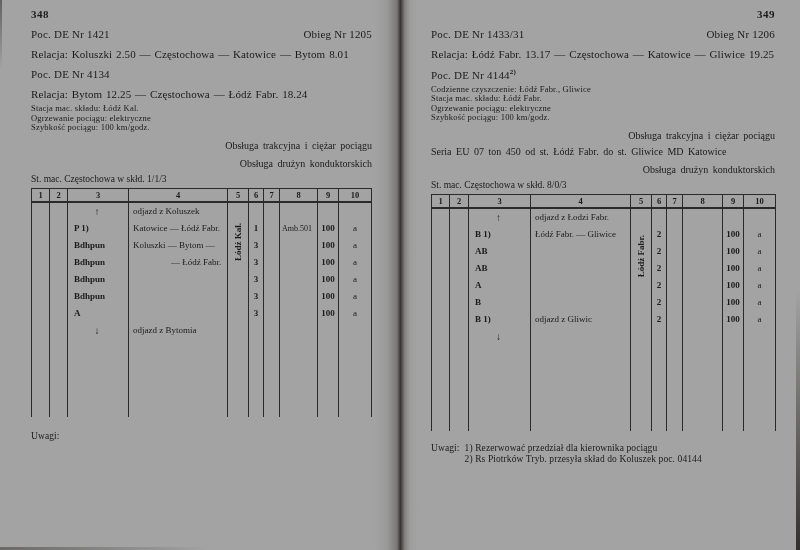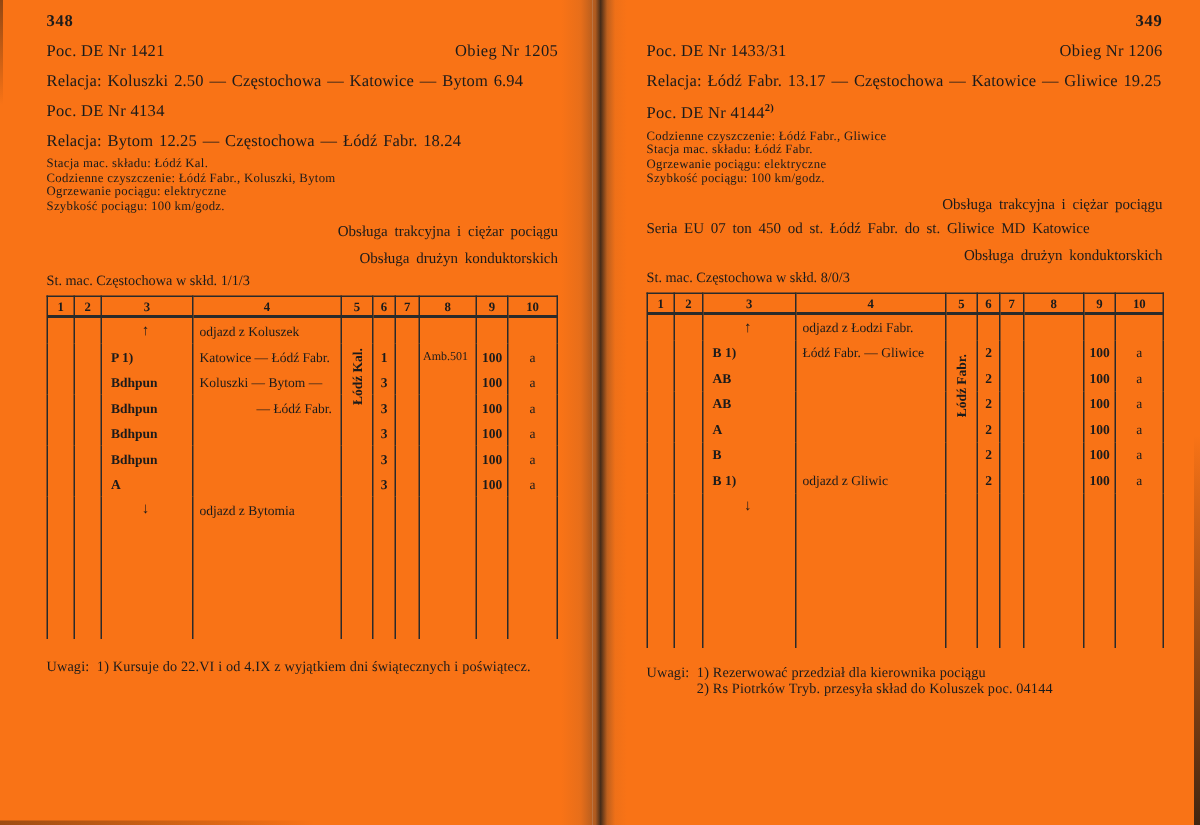--- a/index.html
+++ b/index.html
@@ -2,21 +2,21 @@
 <html><head>
 <meta charset="utf-8">
 <style>
   html,body{margin:0;padding:0;}
   body{
     width:800px;height:550px;position:relative;overflow:hidden;
     background:#fbfbf9;color:#1b1b1b;
     font-family:"Liberation Serif","DejaVu Serif",serif;
     -webkit-font-smoothing:antialiased;
   }
-  .page{position:absolute;top:0;bottom:0;background:#f97316;}
+  .page{position:absolute;top:0;bottom:0;background:#a3a3a3;}
   .page-left{left:0;width:395px;}
   .page-right{left:395px;width:405px;}
   .gutter{
     position:absolute;top:0;bottom:0;left:374px;width:44px;z-index:5;pointer-events:none;
     background:linear-gradient(to right,
       rgba(70,66,60,0) 0%, rgba(70,66,60,.10) 30%, rgba(55,52,47,.38) 52%,
       rgba(30,28,25,.82) 60%, rgba(55,52,47,.30) 70%, rgba(70,66,60,.06) 82%, rgba(70,66,60,0) 100%);
   }
   .edge-right{
     position:absolute;right:0;top:290px;bottom:0;width:4px;z-index:5;pointer-events:none;
@@ -80,35 +80,34 @@
   <div class="content content-left">
     <div class="pageno">348</div>
 
     <div class="hline">
       <span><span>Poc.</span> <span class="b">DE Nr 1421</span></span>
       <span>Obieg Nr 1205</span>
     </div>
 
     <div class="rel">
       <span>Relacja:</span>
-      <span class="b">Koluszki</span><span> 2.50 — Częstochowa — Katowice — </span><span class="b">Bytom</span><span> 6.94</span>
+      <span class="b">Koluszki</span><span> 2.50 — Częstochowa — Katowice — </span><span class="b">Bytom</span><span> 8.01</span>
     </div>
 
     <div class="hline">
       <span><span>Poc.</span> <span class="b">DE Nr 4134</span></span>
     </div>
 
     <div class="rel">
       <span>Relacja:</span>
       <span class="b">Bytom</span><span> 12.25 — Częstochowa — </span><span class="b">Łódź Fabr.</span><span> 18.24</span>
     </div>
 
     <div class="info">
       <div>Stacja mac. składu: Łódź Kal.</div>
-      <div>Codzienne czyszczenie: Łódź Fabr., Koluszki, Bytom</div>
       <div>Ogrzewanie pociągu: elektryczne</div>
       <div>Szybkość pociągu: 100 km/godz.</div>
     </div>
 
     <div class="heading">Obsługa trakcyjna i ciężar pociągu</div>
     <div class="heading">Obsługa drużyn konduktorskich</div>
     <div class="stmac">St. mac. Częstochowa w skłd. 1/1/3</div>
 
     <table class="t-left">
       <colgroup>
@@ -236,23 +235,20 @@
             <td></td>
             <td></td>
             <td></td>
             <td></td>
         </tr>
       </tbody>
     </table>
 
     <div class="uwagi">
       <span>Uwagi:</span>
-      <span class="uwagi-items">
-        <span>1) Kursuje do 22.VI i od 4.IX z wyjątkiem dni świątecznych i poświątecz.</span>
-      </span>
     </div>
   </div>
 </div>
 
 <div class="page page-right t-wrap-right">
   <div class="content content-right">
     <div class="pageno pageno-right">349</div>
 
     <div class="hline">
       <span><span>Poc.</span> <span class="b">DE Nr 1433/31</span></span>

